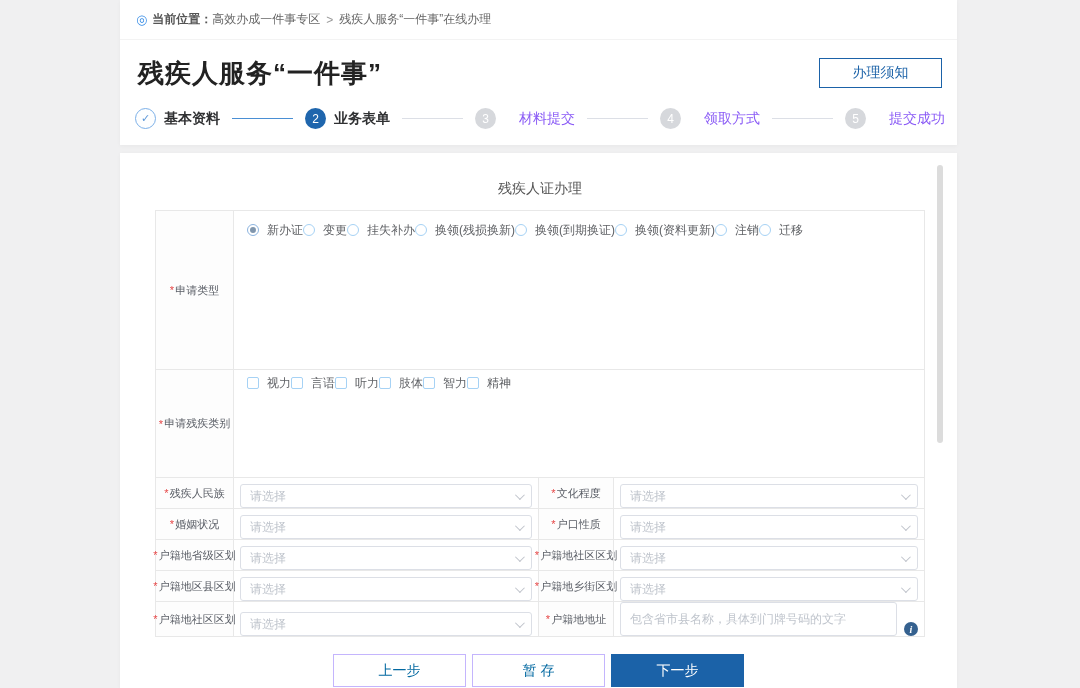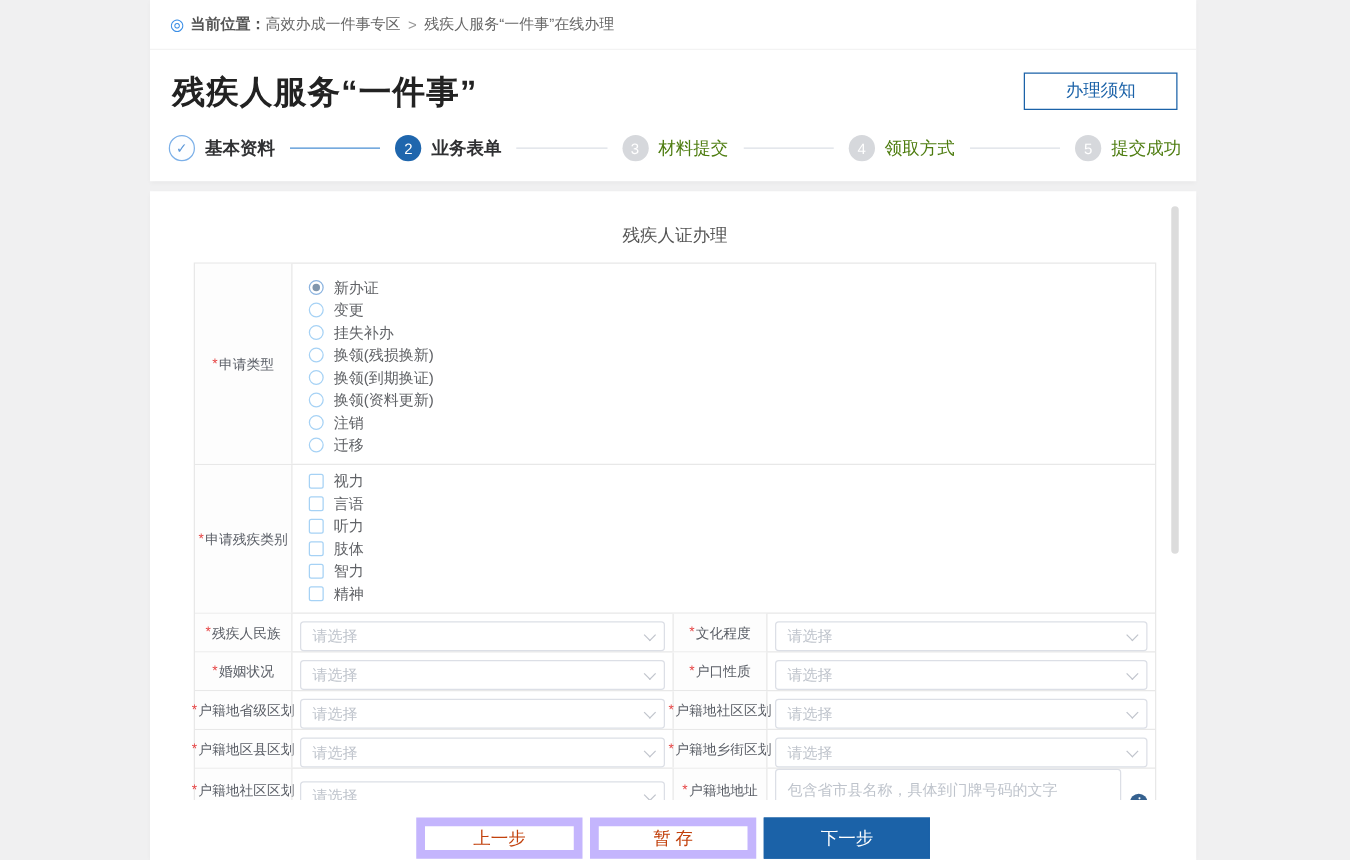--- a/index.html
+++ b/index.html
@@ -20,60 +20,60 @@
   .notice-btn { width:123px; height:30px; background:#fff; border:1px solid #1b62a8; color:#1b62a8; font-size:14px; cursor:pointer; font-family:inherit; }
   
   .stepper { height:47px; display:flex; align-items:center; padding:0 12px 6px 15px; }
   .step { display:flex; align-items:center; flex:none; }
   .circle { width:21px; height:21px; border-radius:50%; display:flex; align-items:center; justify-content:center; font-size:12px; flex:none; }
   .circle.done { border:1px solid #7cb0e8; color:#5a96d8; background:#fdfeff; font-size:11px; }
   .circle.active { background:#1f66ad; color:#fff; }
   .circle.pending { background:#d6d8dc; color:#fff; }
   .slabel { margin-left:8px; font-size:14px; }
   .slabel.dark { color:#303133; font-weight:700; }
-  .slabel.muted { color:#4d7c0f; }
+  .slabel.muted { color:#8b5cf6;margin-left:23px; }
   .conn { flex:1; height:1px; margin:0 12px; }
   .conn.blue { background:#4a8fd4; }
   .conn.gray { background:#dcdfe6; }
 
   
   .main-panel { position:relative; margin-top:8px; background:#fff; height:535px; box-shadow:0 1px 4px rgba(0,0,0,0.04); }
   .scroll-area { position:relative; height:487px; overflow:hidden; }
   .form-title { margin:27px 0 10px 35px; width:770px; height:20px; text-align:center; font-size:14px; color:#555; }
 
   .ftable { margin-left:35px; width:770px; border:1px solid #e8e8e8; font-size:12px; }
   .frow { display:grid; grid-template-columns:77px 305px 75px 1fr; }
   .frow + .frow { border-top:1px solid #e8e8e8; }
   .fcell { min-height:30px; }
   .fcell + .fcell { border-left:1px solid #e8e8e8; }
   .fcell.label { display:flex; align-items:center; justify-content:center; color:#5a5e66; font-size:11px; white-space:nowrap; background:#fdfdfd; padding:0 2px; }
   .req { color:#e64545; margin-right:1px; }
   .fcell.span3 { grid-column:2 / 5; }
-  .opt-group { padding:6px 0 6px 13px; display:flex; flex-direction:column; }
+  .opt-group { padding:6px 0 6px 13px; display:flex; flex-direction:row; }
   .opt { display:flex; align-items:center; height:18px; cursor:pointer; }
   .radio { width:12px; height:12px; border:1px solid #a6d2f5; border-radius:50%; background:#fff; position:relative; flex:none; }
   .radio.checked { border-color:#8cb4e0; }
   .radio.checked::after { content:""; position:absolute; left:2px; top:2px; width:6px; height:6px; border-radius:50%; background:#8096ad; }
   .checkbox { width:12px; height:12px; border:1px solid #a6d2f5; border-radius:2px; background:#fff; flex:none; }
   .opt-label { margin-left:8px; color:#606266; font-size:12px; }
 
   .fcell.field { display:flex; align-items:flex-end; padding:0 6px; }
   .sel { position:relative; flex:1; height:24px; border:1px solid #dcdfe6; border-radius:3px; background:#fff; display:flex; align-items:center; padding:0 22px 0 9px; cursor:pointer; }
   .ph { color:#bfc4cc; font-size:12px; }
   .chev { position:absolute; right:9px; top:8px; width:7px; height:7px; border-right:1px solid #c0c4cc; border-bottom:1px solid #c0c4cc; transform:rotate(45deg) translateY(-2px); }
   .txt { flex:1; height:24px; border:1px solid #dcdfe6; border-radius:3px; padding:16px 9px; font-size:12px; font-family:inherit; color:#333; }
   .txt::placeholder { color:#bfc4cc; }
   .info { width:14px; height:14px; margin-left:7px; border-radius:50%; background:#35618f; color:#fff; font-size:10px; font-style:italic; font-weight:bold; display:flex; align-items:center; justify-content:center; flex:none; cursor:pointer; font-family:"Liberation Serif", serif; }
 
   .fake-scrollbar { position:absolute; right:14px; top:12px; width:6px; height:487px; }
   .sb-thumb { width:6px; height:278px; border-radius:3px; background:#dcdcdc; cursor:pointer; }
 
   .footer-row { display:flex; justify-content:center; gap:6px; margin-top:14px; }
   .btn { width:133px; height:33px; font-size:14px; cursor:pointer; font-family:inherit; }
-  .btn.outline { background:#fff; border:7px solid #c4b5fd; color:#c2410c; }
+  .btn.outline { background:#fff; border:1px solid #c4b5fd; color:#0369a1; }
   .btn.solid { background:#1b62a8; border:1px solid #1b62a8; color:#fff; }
 </style>
 </head>
 <body>
 
 <div class="screen">
   <div class="content-col">
 
     <div class="header-block">
       <div class="breadcrumb-row">

